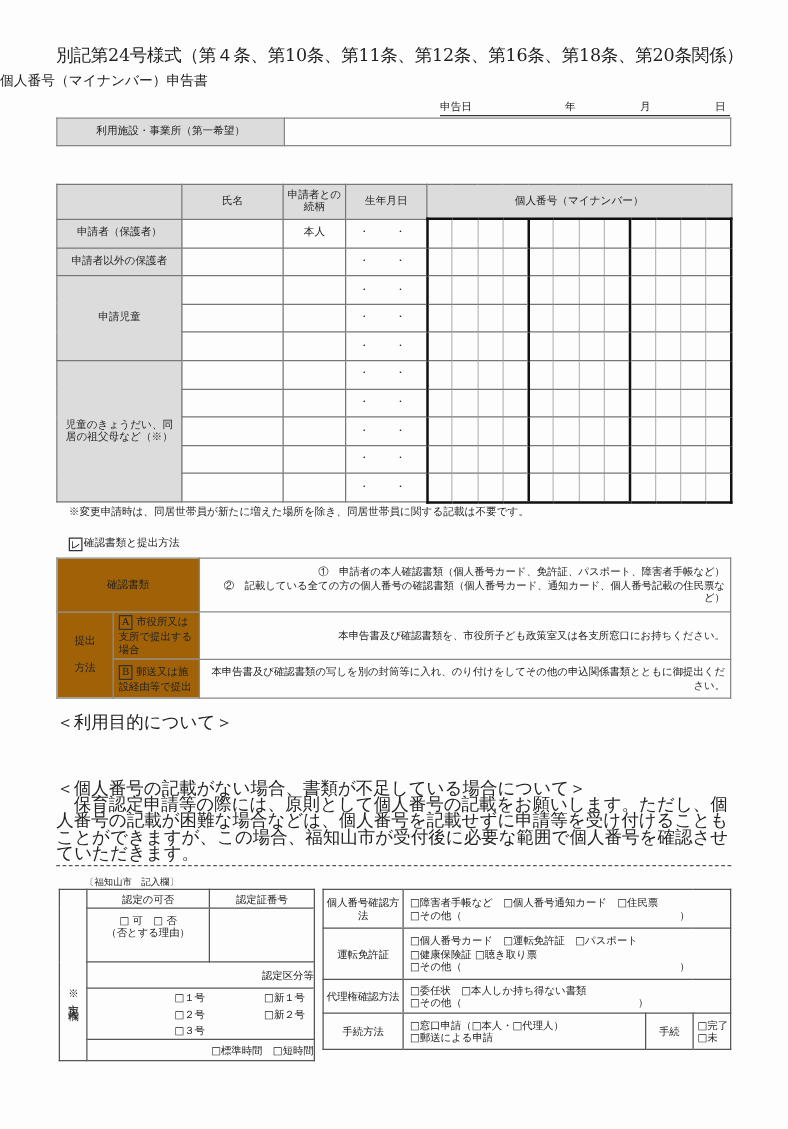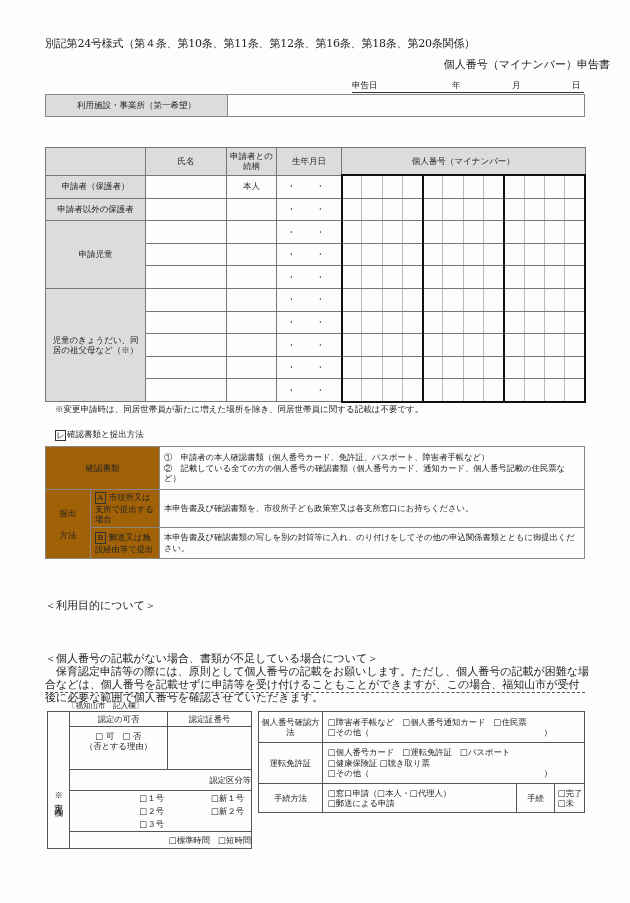--- a/index.html
+++ b/index.html
@@ -4,22 +4,22 @@
 <style>
   html, body { margin:0; padding:0; }
   body {
     width:630px; height:903px; background:#fdfdfd; position:relative;
     font-family:"DejaVu Serif","Liberation Serif",serif; color:#222; font-size:9px;
     overflow:hidden;
   }
   .abs { position:absolute; }
   table { border-collapse:collapse; table-layout:fixed; }
   td { padding:0; font-size:8.5px; line-height:1.25; }
-  .header-line { left:45px; top:36px; font-size:11px; letter-spacing:-0.2px; }
-  .title { left:0; width:610px; top:57px; text-align:right; font-size:11px; }
+  .header-line { left:45px; top:36px; font-size:14px; letter-spacing:-0.2px; }
+  .title { left:0; width:610px; top:57px; text-align:left; font-size:11px; }
   .date-row { left:352px; top:80px; width:232px; font-size:8.5px; border-bottom:1px solid #333; height:12px; }
   .date-row span { position:absolute; top:0; }
 
   
   #t-top { left:45px; top:94px; width:540px; border:1px solid #888; }
   #t-top td { border:1px solid #888; height:21px; }
   #t-top td.lbl { background:#dcdcdc; text-align:center; width:181px; }
 
   
   #t-main { left:45px; top:147px; width:540px; border:1px solid #888; }
@@ -33,24 +33,24 @@
   tr.mnfirst td.mn { border-top:2px solid #111 !important; }
   tr.mnlast td.mn { border-bottom:2px solid #111 !important; }
 
   .note { left:55px; top:404px; font-size:8.5px; }
   .sec-head { left:55px; top:429px; font-size:8.5px; }
   .chk { display:inline-block; width:9px; height:9px; border:1px solid #333; vertical-align:-1px; margin-right:1px; font-size:8px; line-height:9px; text-align:center; }
 
   #t-docs { left:45px; top:446px; width:540px; border:1px solid #888; }
   #t-docs td { border:1px solid #888; }
   #t-docs td.g { background:#a16207; text-align:center; }
-  #t-docs td.txt { padding:2px 4px; font-size:8.3px; }
+  #t-docs td.txt { padding:2px 4px; font-size:8.3px;text-align:right; }
   .boxletter { display:inline-block; border:1px solid #333; width:9px; height:10px; line-height:10px; text-align:center; font-size:8px; margin-right:3px; }
 
-  .para { left:45px; width:545px; font-size:11px; line-height:13px;margin-top:27px; }
+  .para { left:45px; width:545px; font-size:14px; line-height:13px; }
 
   .dash { left:45px; top:692px; width:540px; border-top:1px dashed #555; }
   .city-label { left:68px; top:701px; font-size:7.5px; }
 
   #t-city { left:47px; top:711px; width:205px; border:1px solid #555; }
   #t-city td { border:1px solid #555; font-size:8.3px;text-align:right; }
   #t-city td.dashed-b { border-bottom:1px dashed #777; }
 
   #t-conf { left:258px; top:711px; width:327px; border:1px solid #555;padding-left:12px; }
   #t-conf td { border:1px solid #555; font-size:8.3px; }
@@ -373,20 +373,27 @@
   </tr>
   <tr>
     <td class="lab" style="height:40px">運転免許証</td>
     <td class="val" colspan="3">
       <div>□個人番号カード　□運転免許証　□パスポート</div>
       <div>□健康保険証 □聴き取り票</div>
       <div>□その他（　　　　　　　　　　　　　　　　　　　　　）</div>
     </td>
   </tr>
   <tr>
+    <td class="lab" style="height:26px">代理権確認方法</td>
+    <td class="val" colspan="3">
+      <div>□委任状　□本人しか持ち得ない書類</div>
+      <div>□その他（　　　　　　　　　　　　　　　　　）</div>
+    </td>
+  </tr>
+  <tr>
     <td class="lab" style="height:28px">手続方法</td>
     <td class="val">
       <div>□窓口申請（□本人・□代理人）</div>
       <div>□郵送による申請</div>
     </td>
     <td style="text-align:center;border-right:1px dashed #777">手続</td>
     <td style="padding-left:3px">
       <div>□完了</div>
       <div>□未</div>
     </td>

